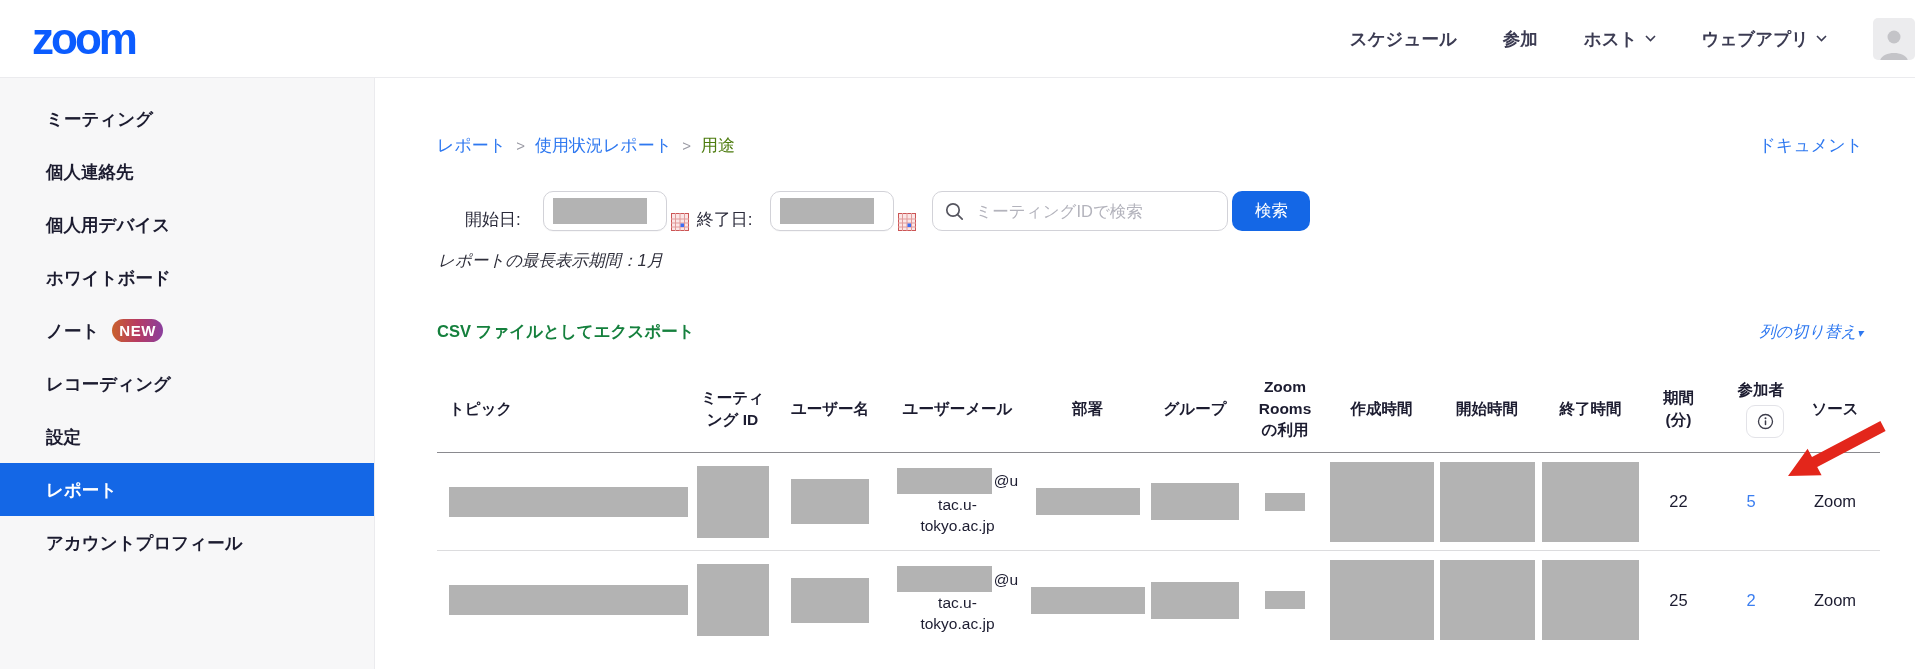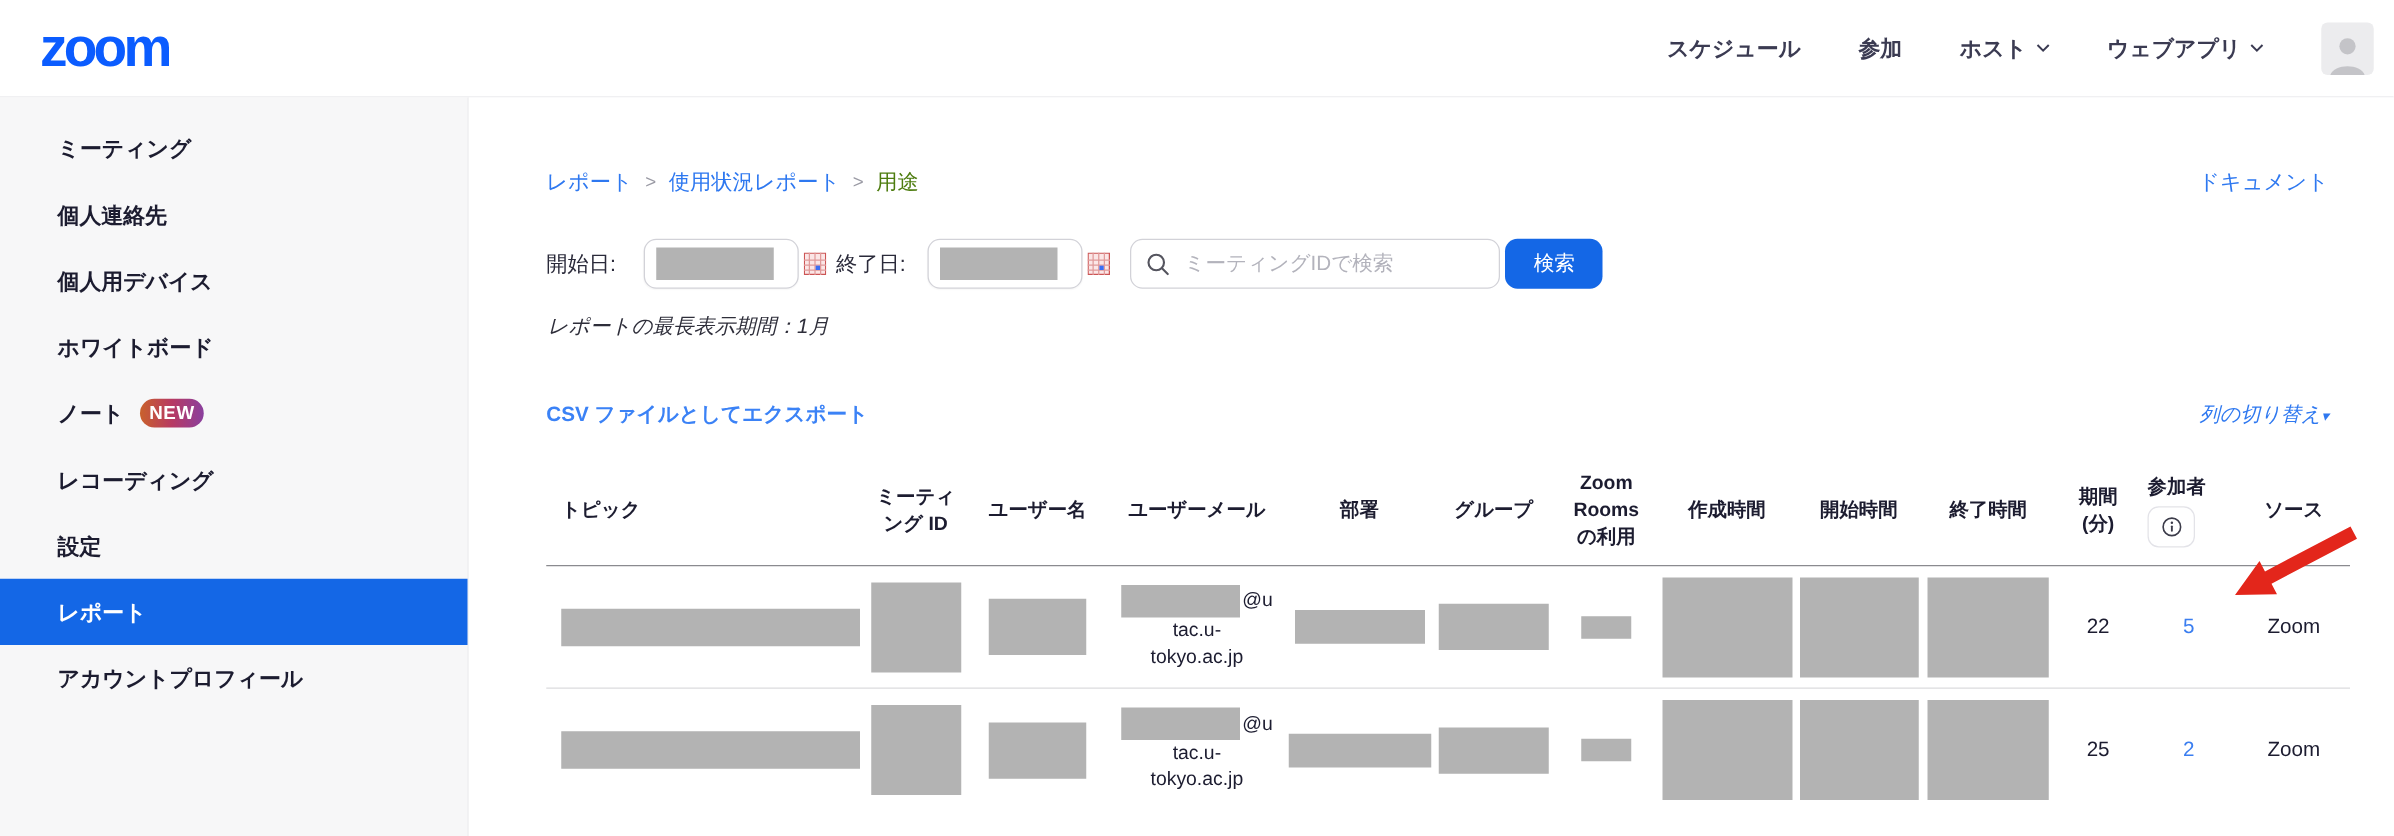--- a/index.html
+++ b/index.html
@@ -10,21 +10,21 @@
     font-family:"Liberation Sans", sans-serif;
   }
   
   .navbar { height:78px; background:#fff; border-bottom:1px solid #ebebee;
             display:flex; align-items:center; }
   .logo { font-size:44px; font-weight:800; color:#0b5cff; letter-spacing:-3px;
           margin-left:32px; line-height:1; cursor:pointer; }
   .nav-left { display:flex; gap:58px; margin-left:58px; }
   .nav-link { font-size:17.5px; font-weight:600; color:#3b3b52; cursor:pointer;
               display:flex; align-items:center; gap:7px; white-space:nowrap; }
-  .nav-right { margin-left:auto; display:flex; align-items:center; gap:46px; margin-right:16px; }
+  .nav-right { margin-left:auto; display:flex; align-items:center; gap:46px; }
   .chev { width:11px; height:7px; display:inline-block; }
   .avatar { width:42px; height:42px; border-radius:5px; background:#ececee;
             display:flex; align-items:flex-end; justify-content:center; overflow:hidden; cursor:pointer; }
 
   
   .layout { display:flex; height:591px; }
   .sidebar { width:375px; flex-shrink:0; background:#f7f7f8; border-right:1px solid #ebebee; padding-top:14px; }
   .side-item { height:53px; display:flex; align-items:center; gap:13px; padding-left:46px;
                font-size:17.5px; font-weight:600; color:#1c1c30; cursor:pointer; }
   .side-item.selected { background:#1467e6; color:#fff; }
@@ -36,53 +36,53 @@
 
   
   .crumb-row { margin:56px 52px 0 62px; display:flex; align-items:center; }
   .crumbs { display:flex; align-items:center; gap:10px; font-size:17px; }
   .crumb-link { color:#2e78f0; cursor:pointer; }
   .crumb-sep { color:#9a9aa4; font-size:15px; }
   .crumb-current { color:#4d7c0f; }
   .docs-link { margin-left:auto; color:#2e78f0; font-size:17px; cursor:pointer; }
 
   
-  .filter-row { margin:34px 0 0 62px; display:flex; align-items:center; }
+  .filter-row { margin:34px 0 0 90px; display:flex; align-items:flex-end; }
   .f-label { font-size:17px; color:#2a2a3a; }
   .date-input { width:124px; height:40px; border:1px solid #d2d2d8; border-radius:10px;
                 background:#fff; display:flex; align-items:center; padding-left:9px; cursor:text;
                 box-shadow:0 1px 1px rgba(0,0,0,.03); }
   .redact { background:#b3b3b3; }
   .date-redact { width:94px; height:26px; }
   .cal-icon { margin:0 8px 0 4px; cursor:pointer; display:flex; }
   .search-box { width:296px; height:40px; border:1px solid #d2d2d8; border-radius:10px;
                 display:flex; align-items:center; padding:0 10px 0 12px; margin-left:8px; background:#fff; }
   .search-input { border:none; outline:none; flex:1; font-size:16.5px; margin-left:9px;
                   font-family:"Liberation Sans",sans-serif; color:#1c1c30; background:transparent; }
   .search-input::placeholder { color:#b3b3bc; }
   .search-btn { width:78px; height:40px; margin-left:4px; border:none; border-radius:10px;
                 background:#1467e6; color:#fff; font-size:16.5px; cursor:pointer;
                 font-family:"Liberation Sans",sans-serif; }
 
   .note { margin:19px 0 0 63px; font-size:16.5px; font-style:italic; color:#2e2e3a; }
 
   
   .csv-row { margin:49px 52px 0 62px; display:flex; align-items:center; }
-  .csv-link { color:#3b82f6; font-size:16.5px; font-weight:600; cursor:pointer; }
+  .csv-link { color:#15803d; font-size:16.5px; font-weight:600; cursor:pointer; }
   .cols-link { margin-left:auto; color:#2e78f0; font-size:16px; cursor:pointer;font-style:italic; }
   .cols-caret { font-size:12px; }
 
   
   .tbl { margin:22px 0 0 62px; width:1443px; }
   .grid { display:grid;
           grid-template-columns:253px 85px 110px 145px 115px 100px 80px 113px 98px 109px 67px 78px 90px; }
   .thead { min-height:88px; align-items:center; border-bottom:1px solid #8a8a8f; }
   .th { font-size:15.5px; font-weight:700; color:#1c1c30; text-align:center; line-height:1.4; padding:0 6px; }
   .th.left { text-align:left; padding-left:12px; }
-  .th-part { display:flex; flex-direction:column; align-items:flex-start; gap:5px; }
+  .th-part { display:flex; flex-direction:column; align-items:flex-end; gap:5px; }
   .info-btn { width:38px; height:33px; border:1px solid #e3e3e8; border-radius:9px; background:#fff;
               display:flex; align-items:center; justify-content:center; cursor:pointer; }
   .trow { height:98px; align-items:center; }
   .trow.sep { border-bottom:1px solid #dcdcde; }
   .cell { display:flex; align-items:center; justify-content:center; }
   .cell.left { justify-content:flex-start; padding-left:12px; }
   .num { font-size:16.5px; color:#1c1c30; }
   .plink { font-size:16.5px; color:#3b7ef0; cursor:pointer; }
   .src { font-size:16.5px; color:#1c1c30; }
   .email-cell { display:flex; flex-direction:column; align-items:center; font-size:15.5px;

